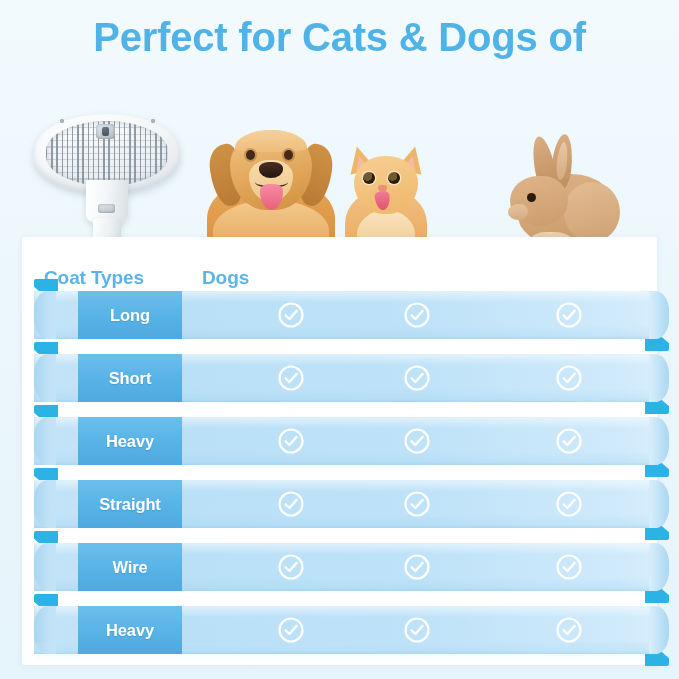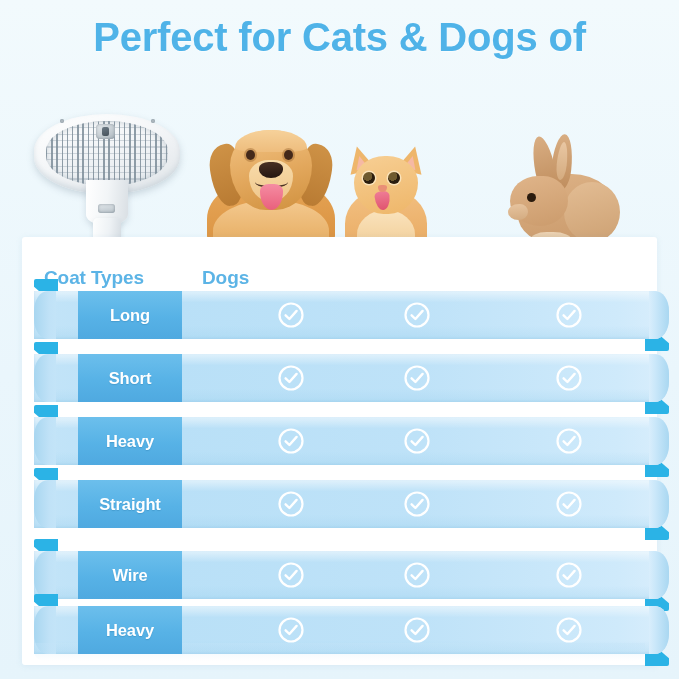--- a/index.html
+++ b/index.html
@@ -539,21 +539,21 @@
       <path d="M8.6 14.3 L12.4 18 L19.6 9.9" stroke-width="2.4" stroke-linecap="round" stroke-linejoin="round"></path>
     </svg>
           </div>
       <div class="check-cell cc-other">
     <svg class="check-icon" width="28" height="28" viewBox="0 0 28 28" aria-hidden="true">
       <circle cx="14" cy="14" r="11.5" stroke-width="2.2"></circle>
       <path d="M8.6 14.3 L12.4 18 L19.6 9.9" stroke-width="2.4" stroke-linecap="round" stroke-linejoin="round"></path>
     </svg>
           </div>
         </div>
-        <div class="ribbon" style="top: 264px; padding-left: 44px;">
+        <div class="ribbon" style="top: 256px; padding-left: 44px;">
       <div class="tail-left"></div>
       <div class="tail-right"></div>
       <div class="band"></div>
       <div class="coat-pill">Wire</div>
       <div class="check-cell cc-dogs">
     <svg class="check-icon" width="28" height="28" viewBox="0 0 28 28" aria-hidden="true">
       <circle cx="14" cy="14" r="11.5" stroke-width="2.2"></circle>
       <path d="M8.6 14.3 L12.4 18 L19.6 9.9" stroke-width="2.4" stroke-linecap="round" stroke-linejoin="round"></path>
     </svg>
           </div>

